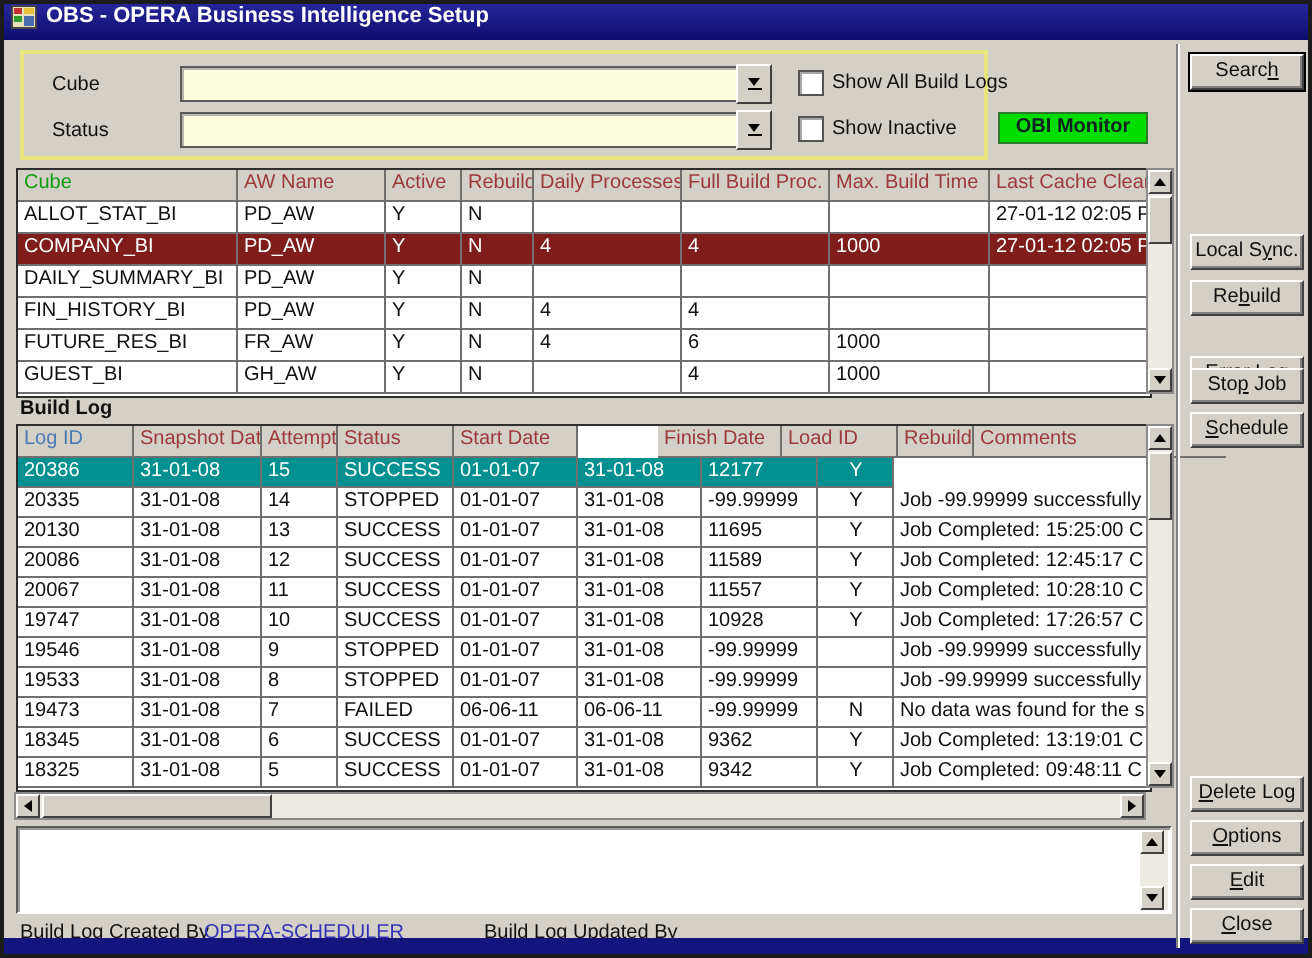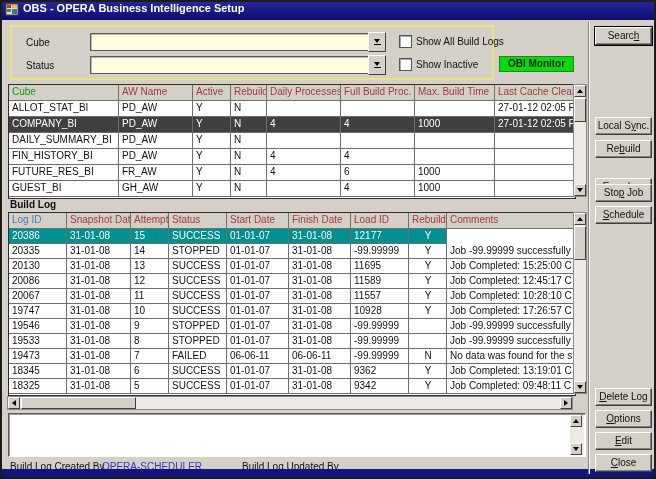--- a/index.html
+++ b/index.html
@@ -22,21 +22,21 @@
   .cb{position:absolute;width:11px;height:11px;background:#fff;border:1px solid #555;box-shadow:inset 1px 1px 0 #a8a8a8;}
   .obi{position:absolute;left:497px;top:54px;width:75px;height:16px;background:#00dd00;border:1px solid #2f7a2f;font-size:10px;font-weight:bold;color:#122;text-align:center;line-height:14px;box-sizing:border-box;}
 
   
   .grid{position:absolute;background:#fff;border:1px solid #2e2e2e;}
   .tr{display:flex;}
   .td{flex:none;box-sizing:border-box;padding:1px 2px 0 3px;border-right:1px solid #6f6f6f;border-bottom:1px solid #6f6f6f;overflow:hidden;white-space:nowrap;font-size:10px;color:#111;height:16px;}
   .thdr .td{background:#d4d0c8;height:16px;}
   .cg .c0{width:110px}.cg .c1{width:74px}.cg .c2{width:38px}.cg .c3{width:36px}
   .cg .c4{width:74px}.cg .c5{width:74px}.cg .c6{width:80px}.cg .c7{width:78px;border-right:none}
-  .cg .tr.selected .td{background:#404040;color:#fff;}
+  .cg .tr.selected .td{background:#7f1d1d;color:#fff;}
   .bl .td{height:15px;}
   .bl .thdr .td{height:16px;}
   .bl .c0{width:58px}.bl .c1{width:64px}.bl .c2{width:38px}.bl .c3{width:58px}.bl .c4{width:62px}
   .bl .c5{width:62px}.bl .c6{width:58px}.bl .c7{width:38px;text-align:center}.bl .c8{width:126px;border-right:none}
   .bl .tr.selected .td{background:#009090;color:#fff;}
   .section-label{position:absolute;left:8px;top:197px;font-size:10px;font-weight:bold;color:#111;}
 
   
   .sb{position:absolute;background:#eceae3;border:1px solid #8a8a8a;box-sizing:border-box;}
   .sb-btn{position:absolute;background:#d4d0c8;border:1px solid;border-color:#fff #404040 #404040 #fff;display:flex;align-items:center;justify-content:center;box-sizing:border-box;}
@@ -180,21 +180,21 @@
   </div>
 
   <span class="section-label">Build Log</span>
   <div class="grid bl" id="bl-grid" style="left:6px;top:210px;width:566px;height:182px;">
       <div class="tr thdr">
         <div class="td c0" style="color: rgb(74, 122, 176);">Log ID</div>
         <div class="td c1" style="color: rgb(156, 58, 58);">Snapshot Date</div>
         <div class="td c2" style="color: rgb(156, 58, 58);">Attempt</div>
         <div class="td c3" style="color: rgb(156, 58, 58);">Status</div>
         <div class="td c4" style="color: rgb(156, 58, 58);">Start Date</div>
-        <div class="td c5" style="color: rgb(156, 58, 58);">Finish Date</div>
+        <div class="td c5" style="color: rgb(156, 58, 58); margin-left: 40px;">Finish Date</div>
         <div class="td c6" style="color: rgb(156, 58, 58);">Load ID</div>
         <div class="td c7" style="color: rgb(156, 58, 58);">Rebuild</div>
         <div class="td c8" style="color: rgb(156, 58, 58);">Comments</div>
       </div>
       <div class="tr selected">
         <div class="td c0">20386</div>
         <div class="td c1">31-01-08</div>
         <div class="td c2">15</div>
         <div class="td c3">SUCCESS</div>
         <div class="td c4">01-01-07</div>

